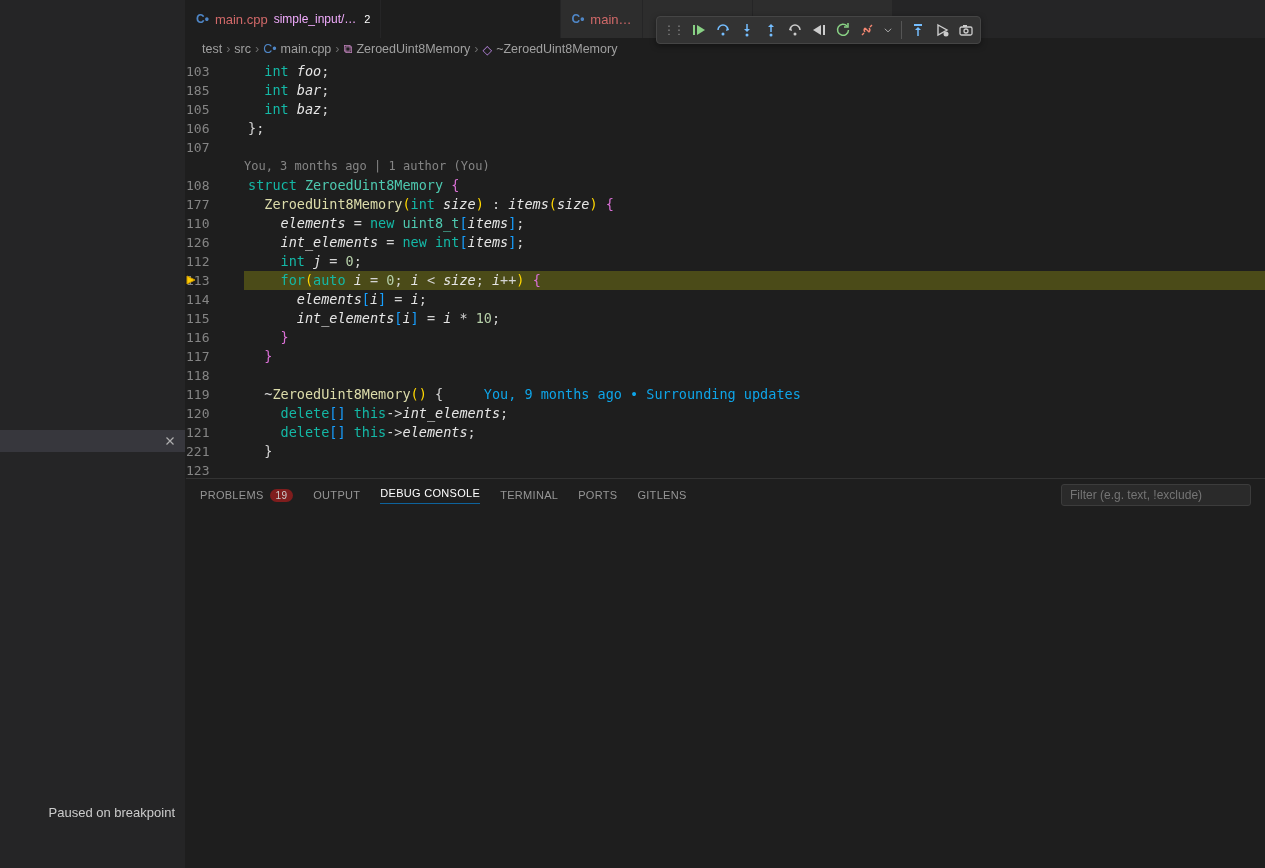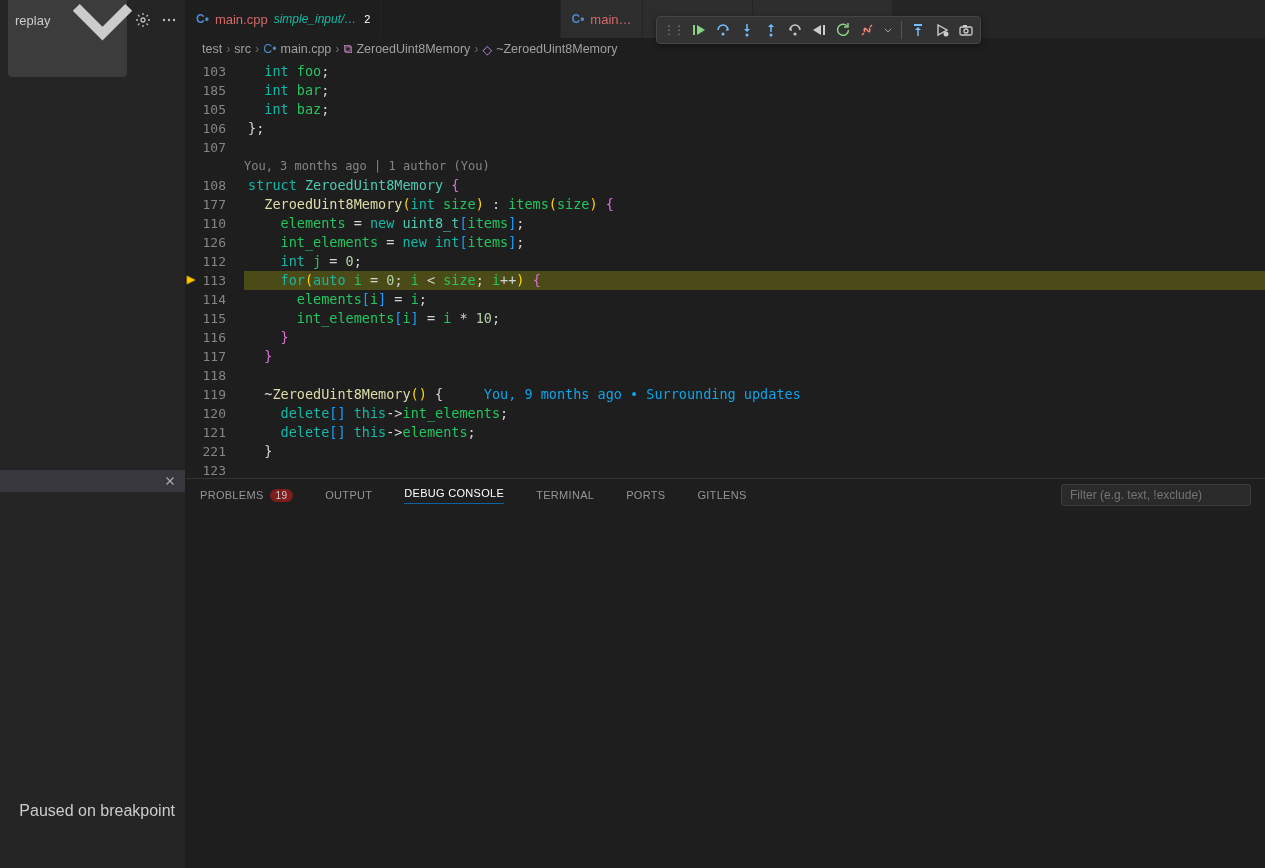--- a/index.html
+++ b/index.html
@@ -51,21 +51,21 @@
   display: flex;
   align-items: center;
   justify-content: flex-end;
   padding-right: 8px;
 }
 .close-row svg { width: 14px; height: 14px; opacity: .8; }
 .status-bottom {
   position: absolute;
   bottom: 48px;
   right: 10px;
-  font-size: 16px;
+  font-size: 13px;
   color: #ccc;
 }
 .main {
   flex: 1;
   display: flex;
   flex-direction: column;
 }
 .tabbar {
   height: 38px;
   background: #252526;
@@ -80,21 +80,21 @@
   color: #969696;
   font-size: 13px;
   background: #2d2d2d;
   border-right: 1px solid #252526;
   gap: 6px;
 }
 .tab.active { background: #1e1e1e; color: #e8e8e8; }
 .tab .cpp-icon { color: #4f86c6; font-weight:700; font-size:12px; }
 .tab .name { color: #d16969; }
 .tab.active .name { color: #d16969; }
-.tab .detail { color: #14b8a6; font-style: italic; font-size: 12px; }
+.tab .detail { color: #f0abfc; font-size: 12px; }
 .tab .badge { color: #fff; font-size: 11px; margin-left:2px; }
 .debug-toolbar {
   position: absolute;
   top: 16px;
   left: 470px;
   background: #333333;
   border: 1px solid #454545;
   border-radius: 4px;
   padding: 4px 6px;
   display: flex;
@@ -120,21 +120,21 @@
 .breadcrumb .icn { color: #c586c0; }
 .breadcrumb .icn2 { color: #b180d7; }
 .editor {
   flex: 1;
   background: #1e1e1e;
   display: flex;
   overflow: hidden;
 }
 .gutter {
   width: 58px;
-  text-align: right;
+  text-align: left;
   padding-right: 18px;
   color: #858585;
   font-size: 13px;
   line-height: 19px;
   padding-top: 2px;
   position: relative;
 }
 .bp-mark {
   position: absolute;
   left: -2px;
@@ -146,41 +146,41 @@
   font-size: 13.5px;
   line-height: 19px;
   padding-top: 2px;
   white-space: pre;
 }
 .code-line { height: 19px; padding-left: 4px; }
 .hl-line { background: #4b4b18; }
 .lens { color: #858585; font-size: 12px; padding-left: 0; }
 .kw { color: #14b8a6; }
 .type { color: #4ec9b0; }
-.var { color: #22c55e; }
+.var { color: #e5e5e5; font-style: italic; }
 .fn { color: #dcdcaa; }
 .num { color: #b5cea8; }
 .p   { color: #d4d4d4; }
 .paren { color: #ffd700; }
 .brace { color: #da70d6; }
 .brack { color: #179fff; }
 .hint { color: #0ea5e9; }
 .panel {
   height: 390px;
   background: #1e1e1e;
   border-top: 1px solid #333;
   display: flex;
   flex-direction: column;
 }
 .panel-tabs {
   height: 32px;
   display: flex;
   align-items: center;
   padding: 0 14px;
-  gap: 32px;
+  gap: 20px;
   font-size: 11px;
   letter-spacing: .3px;
   color: #969696;
 }
 .ptab { text-transform: uppercase; cursor: pointer; display:flex; align-items:center; gap:6px; }
 .ptab.active { color: #fff; border-bottom: 1px solid #0e639c; padding-bottom: 4px; }
 .pbadge { background:#7f1d1d; color:#ccc; border-radius:8px; font-size:10px; padding:1px 6px; }
 .filter {
   margin-left: auto;
   background: #2a2a2a;
@@ -191,39 +191,20 @@
   width: 190px;
   border-radius: 3px;
 }
 .panel-body { flex:1; background:#1e1e1e; }
 svg { flex-shrink:0; }
 </style>
 </head>
 <body>
 
 <div class="sidebar">
-  <div class="sidebar-top">
-    <div class="sidebar-select">
-      <span>replay</span>
-      <svg viewBox="0 0 16 16">
-          <path d="M4 6l4 4 4-4" stroke="#ccc" stroke-width="1.5" fill="none"></path>
-        </svg>
-    </div>
-    <div class="sidebar-icons">
-      <svg viewBox="0 0 16 16">
-          <circle cx="8" cy="8" r="2" fill="none" stroke="#ccc" stroke-width="1.3"></circle>
-          <path d="M8 1v2M8 13v2M1 8h2M13 8h2M3 3l1.5 1.5M11.5 11.5L13 13M3 13l1.5-1.5M11.5 4.5L13 3" stroke="#ccc" stroke-width="1.3"></path>
-        </svg>
-      <svg viewBox="0 0 16 16">
-          <circle cx="3" cy="8" r="1.2" fill="#ccc"></circle>
-          <circle cx="8" cy="8" r="1.2" fill="#ccc"></circle>
-          <circle cx="13" cy="8" r="1.2" fill="#ccc"></circle>
-        </svg>
-    </div>
-  </div>
   <div class="sidebar-body">
     <div class="close-row">
       <svg viewBox="0 0 16 16">
           <path d="M4 4l8 8M12 4l-8 8" stroke="#ccc" stroke-width="1.4"></path>
         </svg>
     </div>
     <div class="status-bottom">Paused on breakpoint</div>
   </div>
 </div>
 

